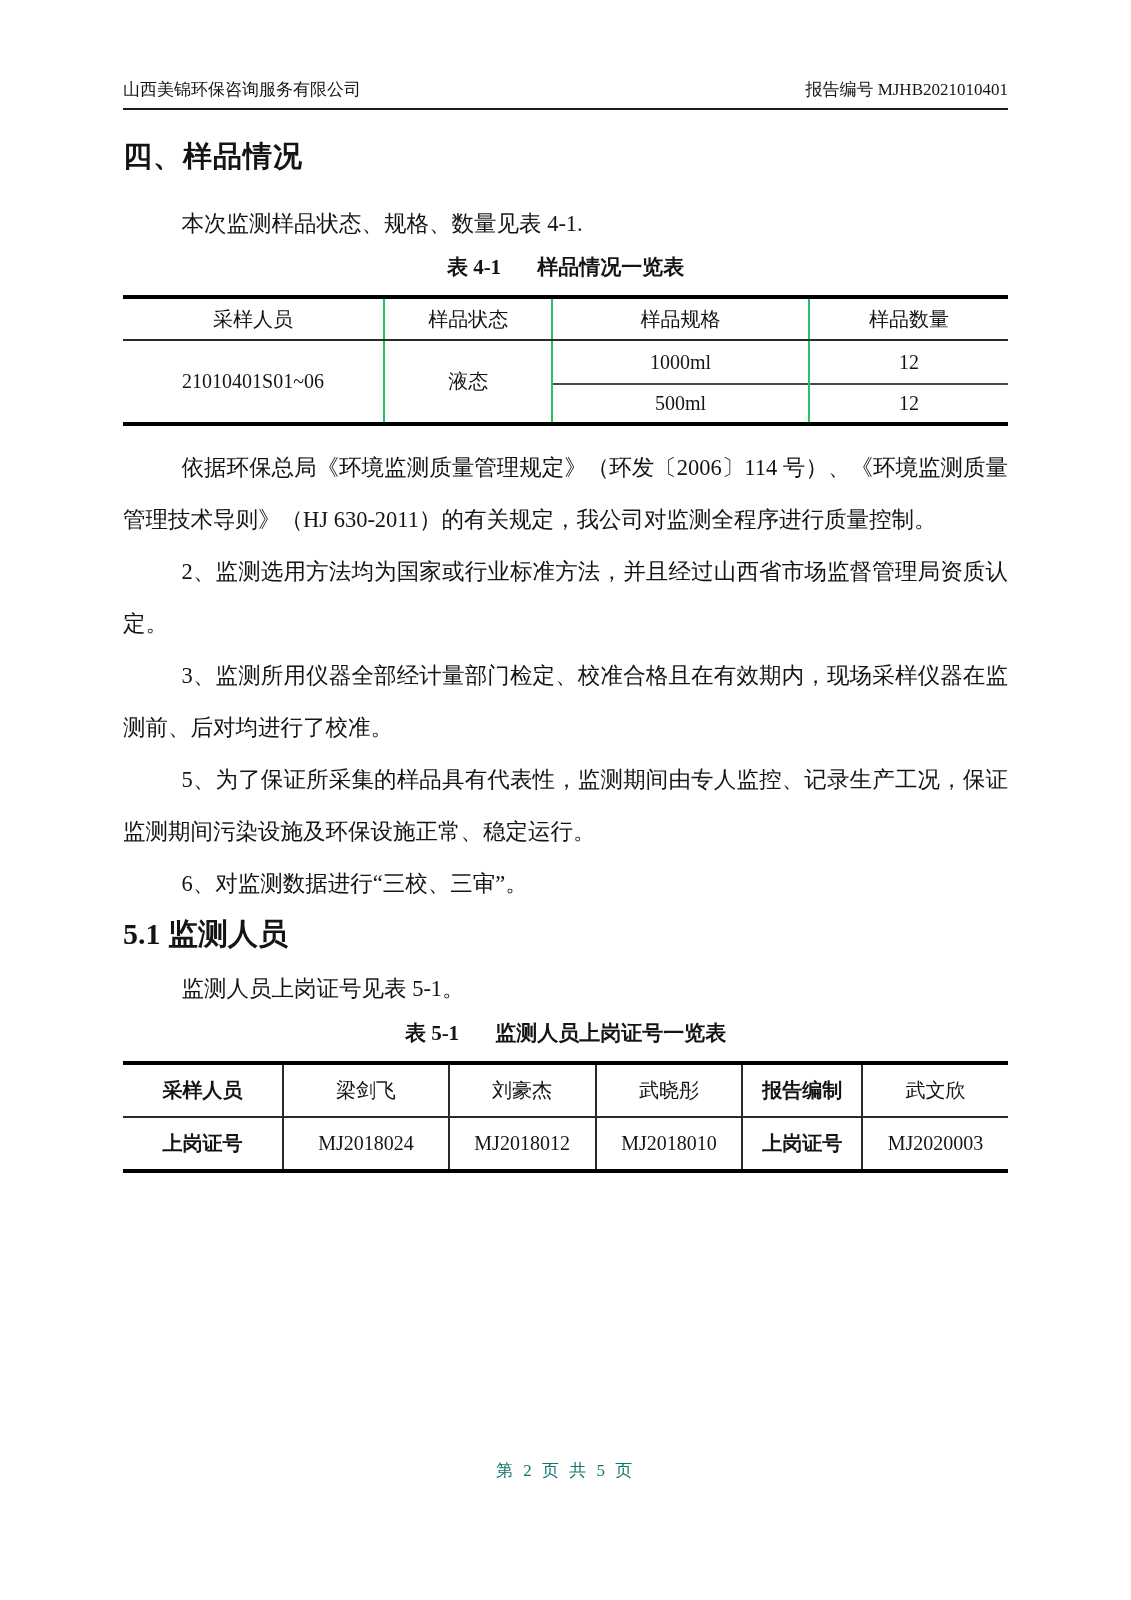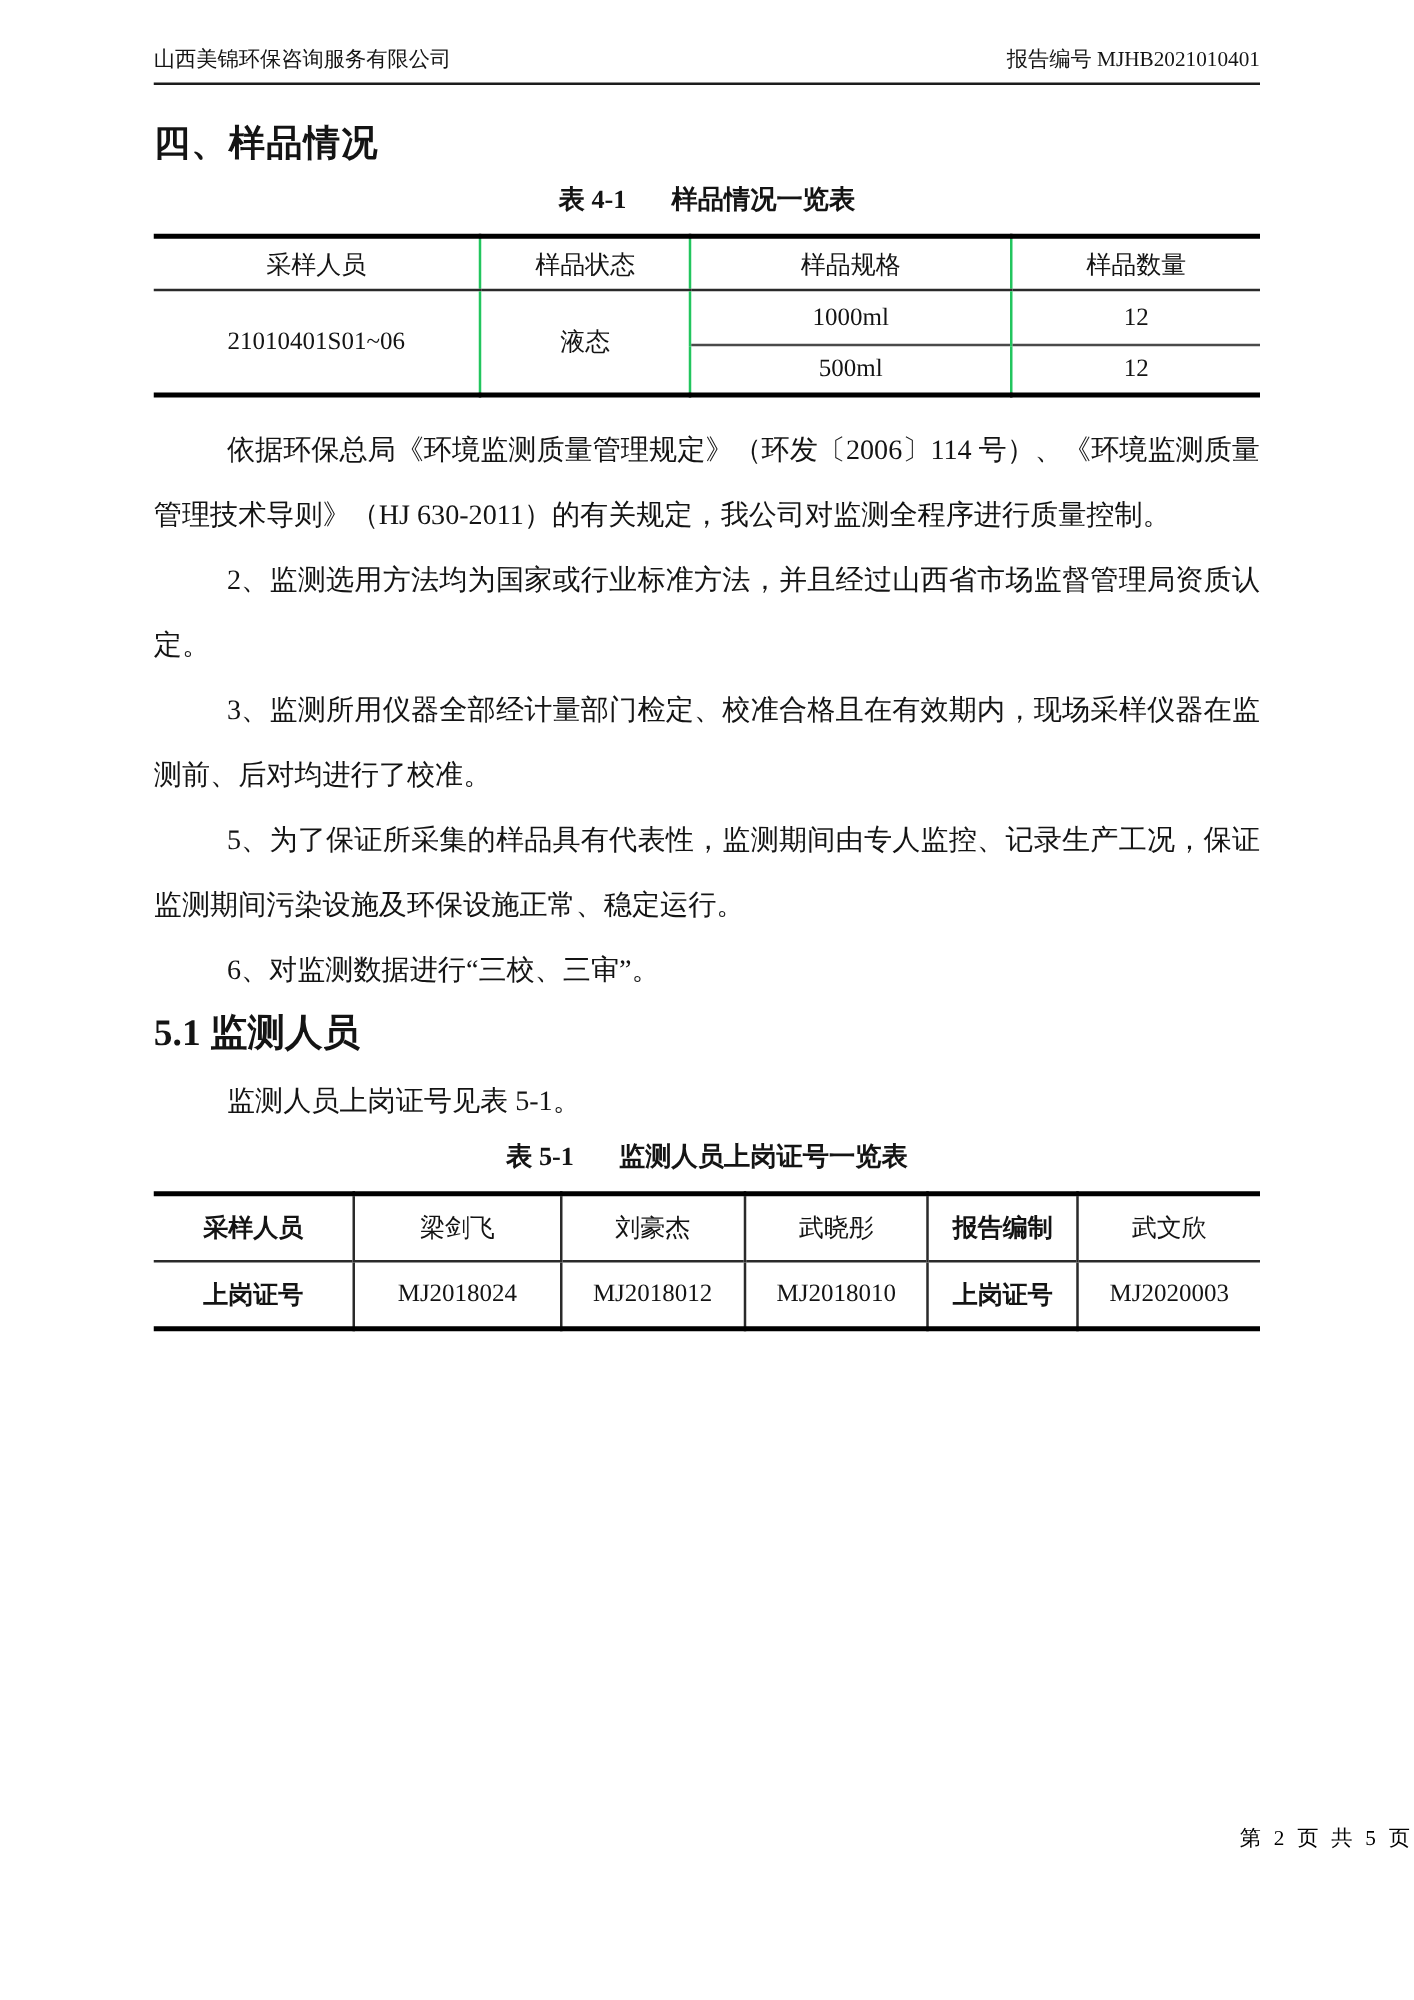--- a/index.html
+++ b/index.html
@@ -8,21 +8,21 @@
     width:1131px; height:1600px;
     font-family:"Liberation Serif","DejaVu Serif",serif;
     color:#141414;
     position:relative;
     overflow:hidden;
   }
   .page { padding:0 123px; position:relative; height:1600px; }
 
   
   .page-header {
-    padding-top:36px;
+    padding-top:78px;
     display:flex; justify-content:space-between; align-items:flex-end;
     font-size:17px;
     border-bottom:2.5px solid #1c1c1c;
     padding-bottom:7px;
     gap:20px;
   }
 
   
   h1.sec {
     margin-top:27px;
@@ -81,38 +81,39 @@
   .t5 { margin-top:14px; }
   .t5 td { height:54px; border-left:2px solid #2a2a2a; }
   .t5 td.first { border-left:none; }
   .t5 tr.r2 td { border-top:2px solid #2a2a2a; }
   .t5 td.label { font-weight:700; }
 
   
   .page-footer {
     position:absolute;
     left:0; right:0; bottom:118px;
-    text-align:right;
+    text-align:center;
     font-size:17px;
     letter-spacing:3px;
-    color:#000000;
+    color:#0f766e;
   }
 </style>
 </head>
 <body>
 
 <div class="page">
 
   <div class="page-header">
     <span>山西美锦环保咨询服务有限公司</span>
     <span>报告编号 MJHB2021010401</span>
   </div>
 
   <h1 class="sec">四、样品情况</h1>
 
+  <p class="body-line intro1">本次监测样品状态、规格、数量见表 4-1.</p>
 
   <div class="tbl-caption">
     <span class="cap-label">表 4-1</span><span class="cap-title">样品情况一览表</span>
   </div>
 
   <table class="doc-table t4">
     <colgroup>
       <col style="width:29.5%">
         <col style="width:19%">
         <col style="width:29%">

